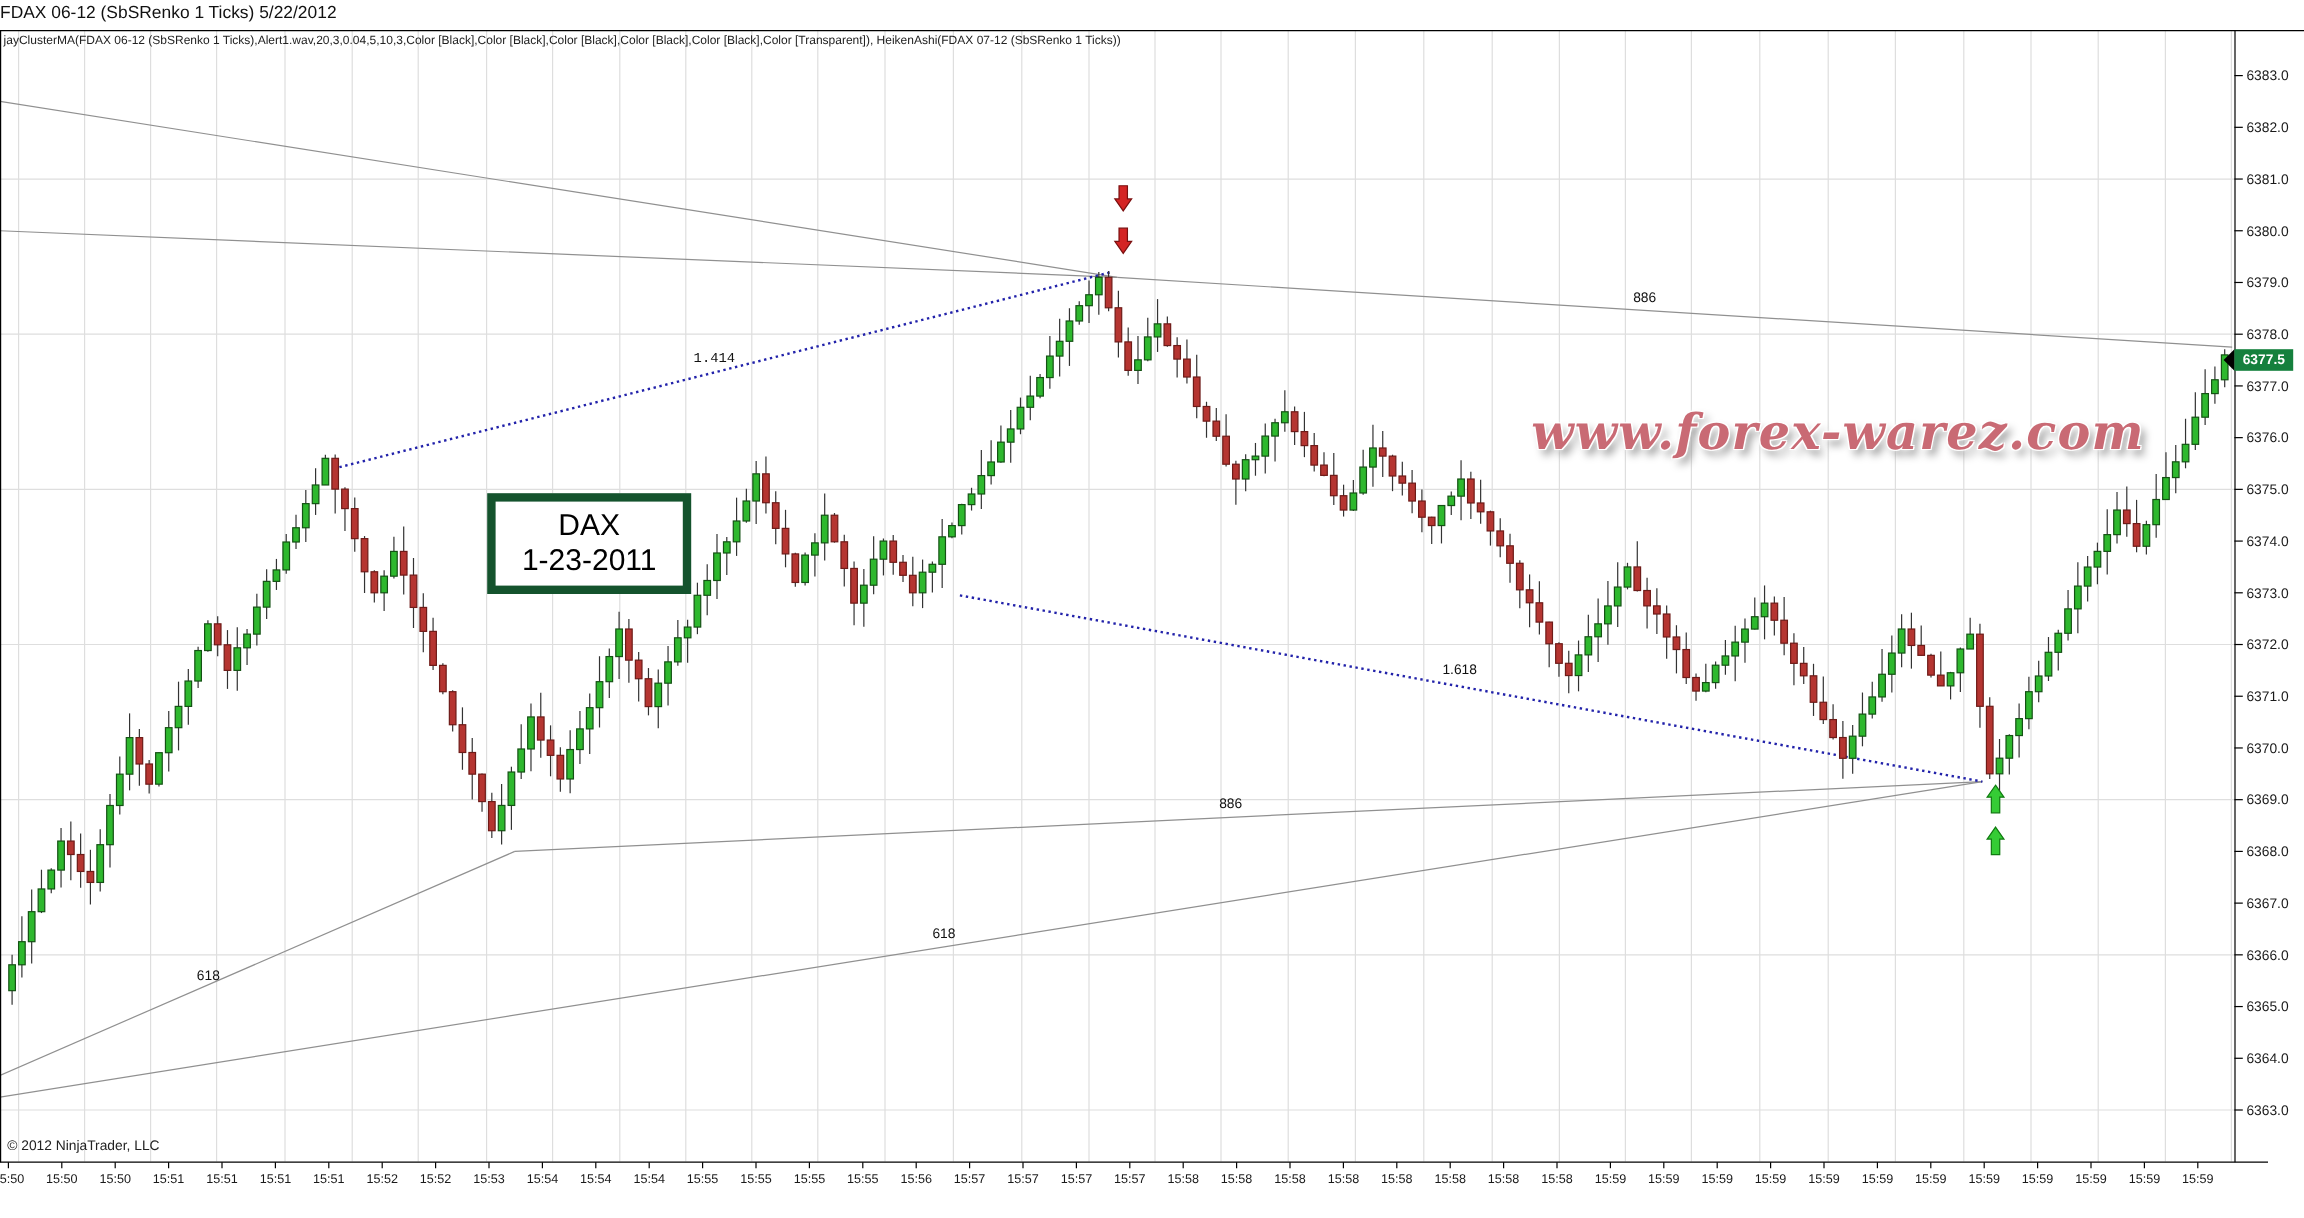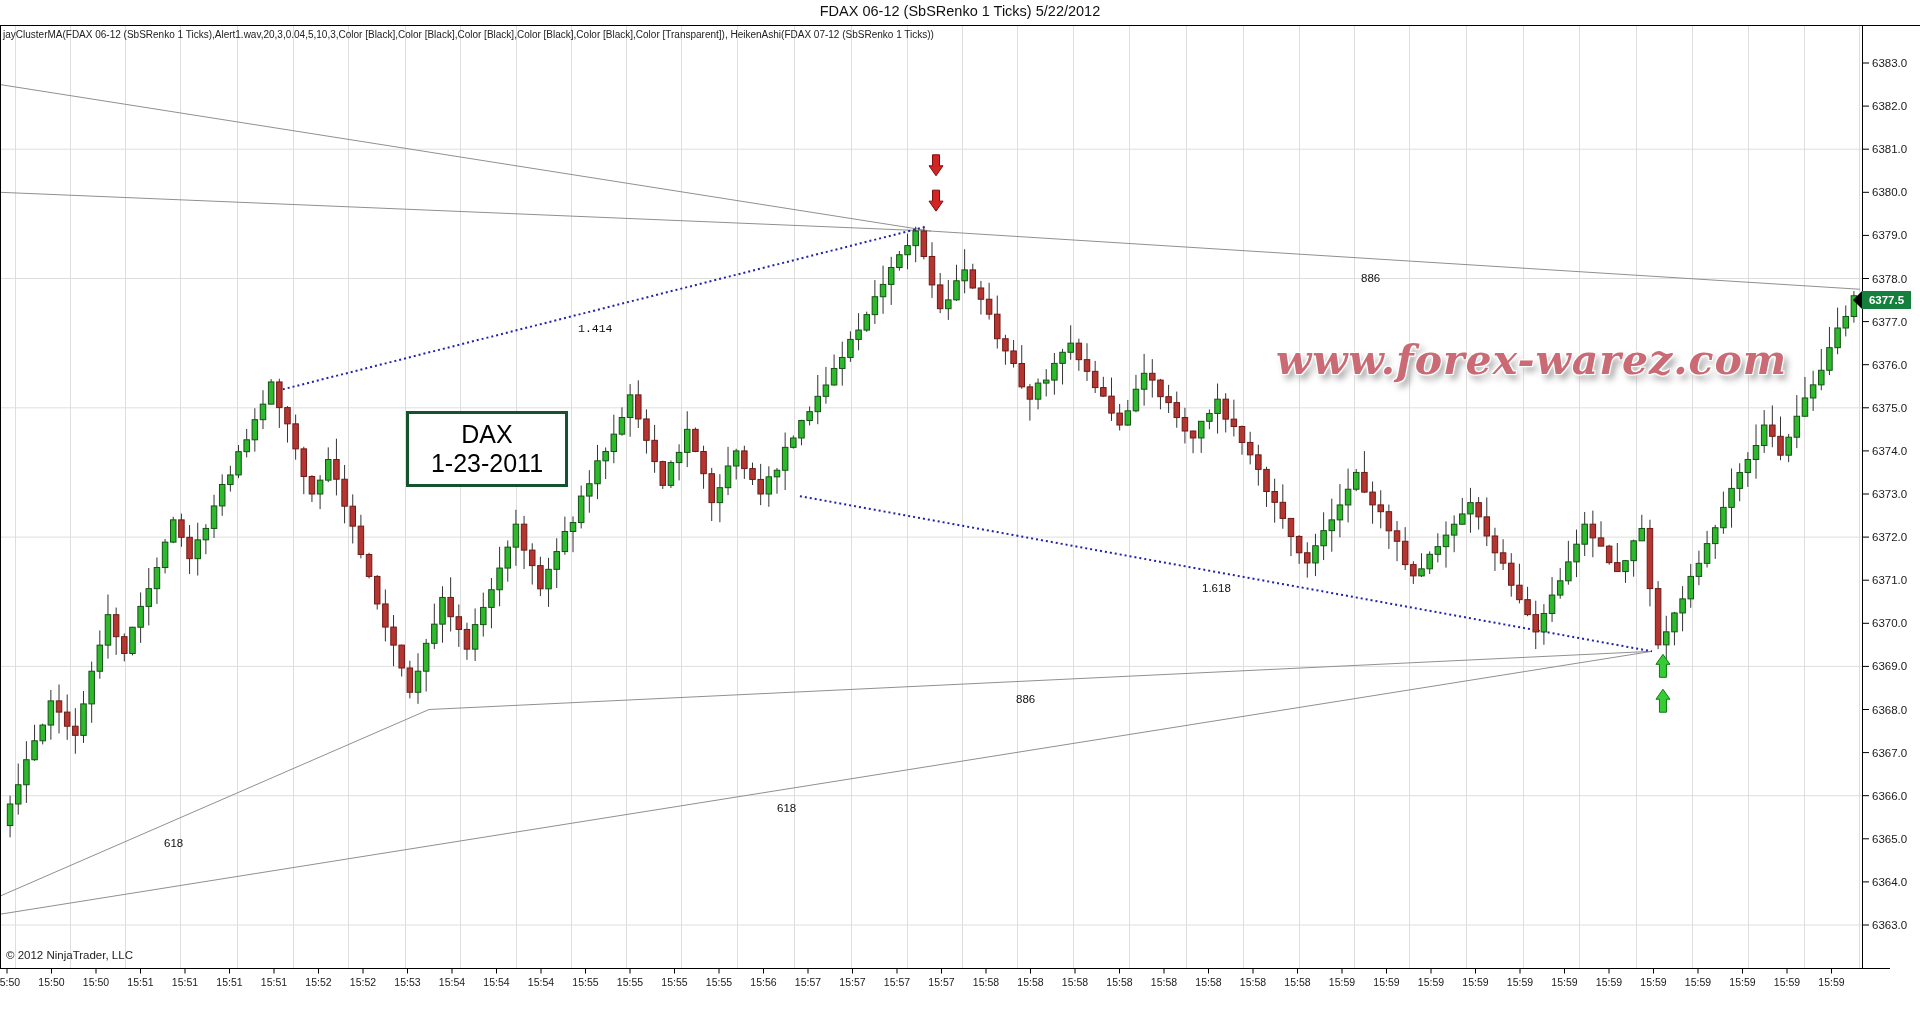--- a/index.html
+++ b/index.html
@@ -1,46 +1,46 @@
 <!DOCTYPE html>
 <html><head>
 <meta charset="utf-8">
 <style>
   html,body{margin:0;padding:0;}
   body{
     width:1920px;height:1015px;position:relative;overflow:hidden;
     background:#ffffff;font-family:"Liberation Sans",sans-serif;
   }
   .window-title{
-    position:absolute;top:3px;left:0;width:1920px;text-align:center;
+    position:absolute;top:3px;left:0;width:1920px;text-align:left;
     font-size:14.5px;color:#111;z-index:5;
   }
   .indicator-label{
     position:absolute;top:29px;left:3px;font-size:10px;color:#222;
     white-space:nowrap;z-index:5;
   }
   .copyright-label{
     position:absolute;left:6px;top:949px;font-size:11.5px;color:#222;z-index:5;
   }
   #chart-svg{position:absolute;left:0;top:0;z-index:1;}
   .callout-box{
     position:absolute;left:406px;top:411px;width:156px;height:70px;
-    border:3px solid #14532d;background:#ffffff;z-index:4;
+    border:7px solid #14532d;background:#ffffff;z-index:4;
     display:flex;flex-direction:column;justify-content:center;align-items:center;
     color:#000;font-size:25px;line-height:1.15;
   }
   .watermark{
     position:absolute;left:1276px;top:336px;width:520px;z-index:3;
     font-family:"DejaVu Serif",serif;font-style:italic;font-weight:bold;
     font-size:41px;letter-spacing:1px;color:#c96a74;white-space:nowrap;
     text-shadow:-1px -1px 0 #fff,1px -1px 0 #fff,-1px 1px 0 #fff,1px 1px 0 #fff,
                  0 0 4px #fff,4px 5px 7px #9a9a9a;
   }
   .fib-label{
-    position:absolute;font-size:11.5px;color:#111;z-index:2;white-space:nowrap;margin-top:29px;
+    position:absolute;font-size:11.5px;color:#111;z-index:2;white-space:nowrap;
   }
   .fib-1414{left:578px;top:293px;font-family:Liberation Mono, monospace;}
   .fib-886-top{left:1361px;top:243px;}
   .fib-1618{left:1202px;top:553px;}
   .fib-886-low{left:1016px;top:664px;}
   .fib-618-mid{left:777px;top:773px;}
   .fib-618-left{left:164px;top:808px;}
   .price-marker{
     position:absolute;left:1853px;top:291px;height:18px;z-index:6;
     display:flex;align-items:center;

